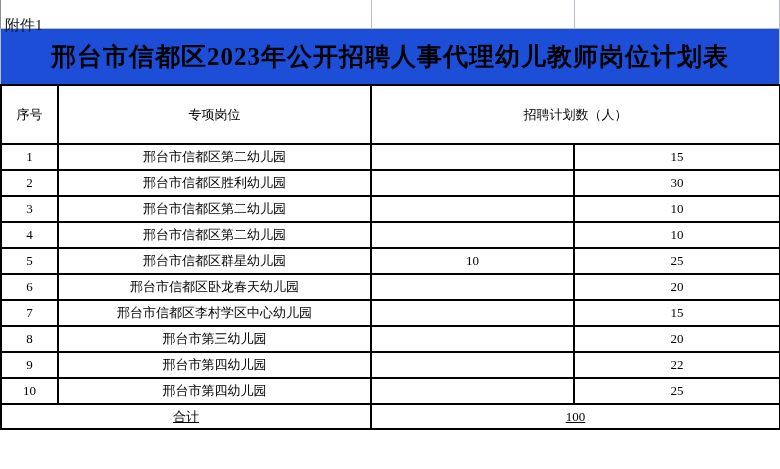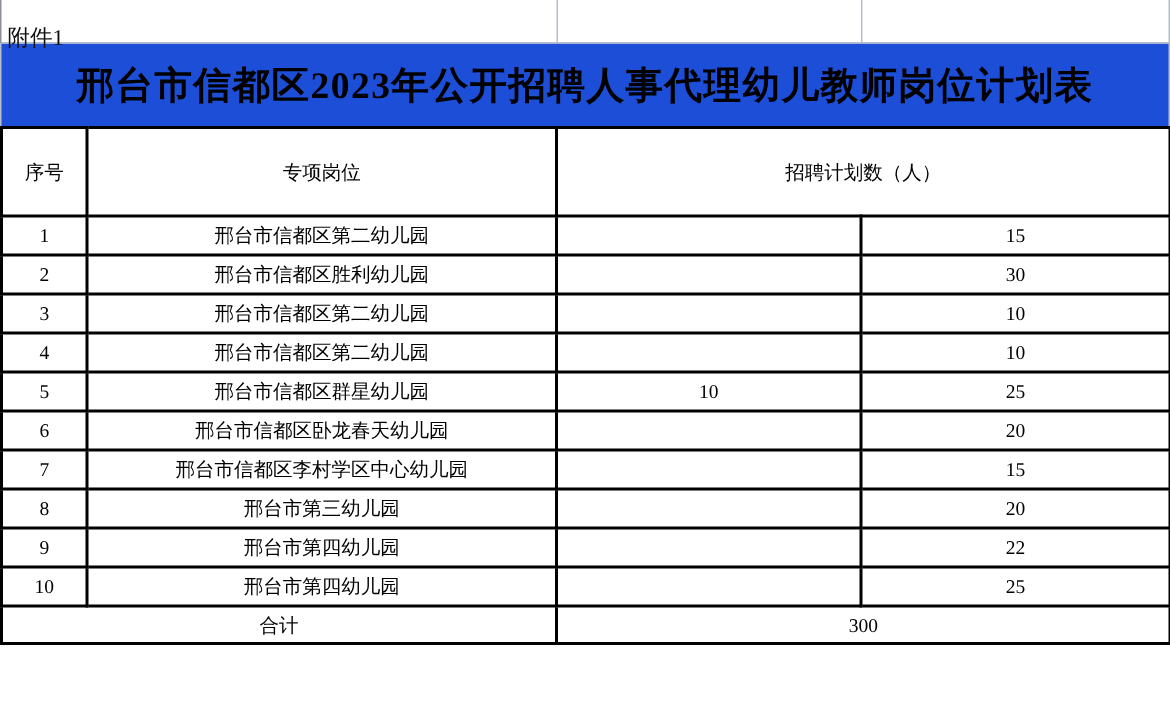--- a/index.html
+++ b/index.html
@@ -68,21 +68,21 @@
     font-size: 13px;
     overflow: hidden;
     white-space: nowrap;
     padding: 0 2px;
   }
   table.plan thead th { font-weight: normal; }
   tr.head-1 { height: 59px; }
   tr.head-2 { height: 39px; }
   tbody tr.data-row { height: 26px; font-weight: normal; }
   tr.total-row { height: 25px; }
-  tr.total-row td { font-weight: normal; }
+  tr.total-row td { font-weight: normal; text-decoration: underline; }
 </style>
 </head>
 <body>
 
 <div class="page">
 
   <div class="top-strip">
     <span class="attachment">附件1</span>
     <span class="grid-v g1"></span>
     <span class="grid-v g2"></span>
@@ -164,18 +164,18 @@
         <tr class="data-row">
           <td>10</td>
           <td>邢台市第四幼儿园</td>
           <td></td>
           <td>25</td>
         </tr>
       </tbody>
     <tfoot>
       <tr class="total-row">
         <td colspan="2">合计</td>
-        <td colspan="2">300</td>
+        <td colspan="2">100</td>
       </tr>
     </tfoot>
   </table>
 
 </div>
 
 </body></html>

